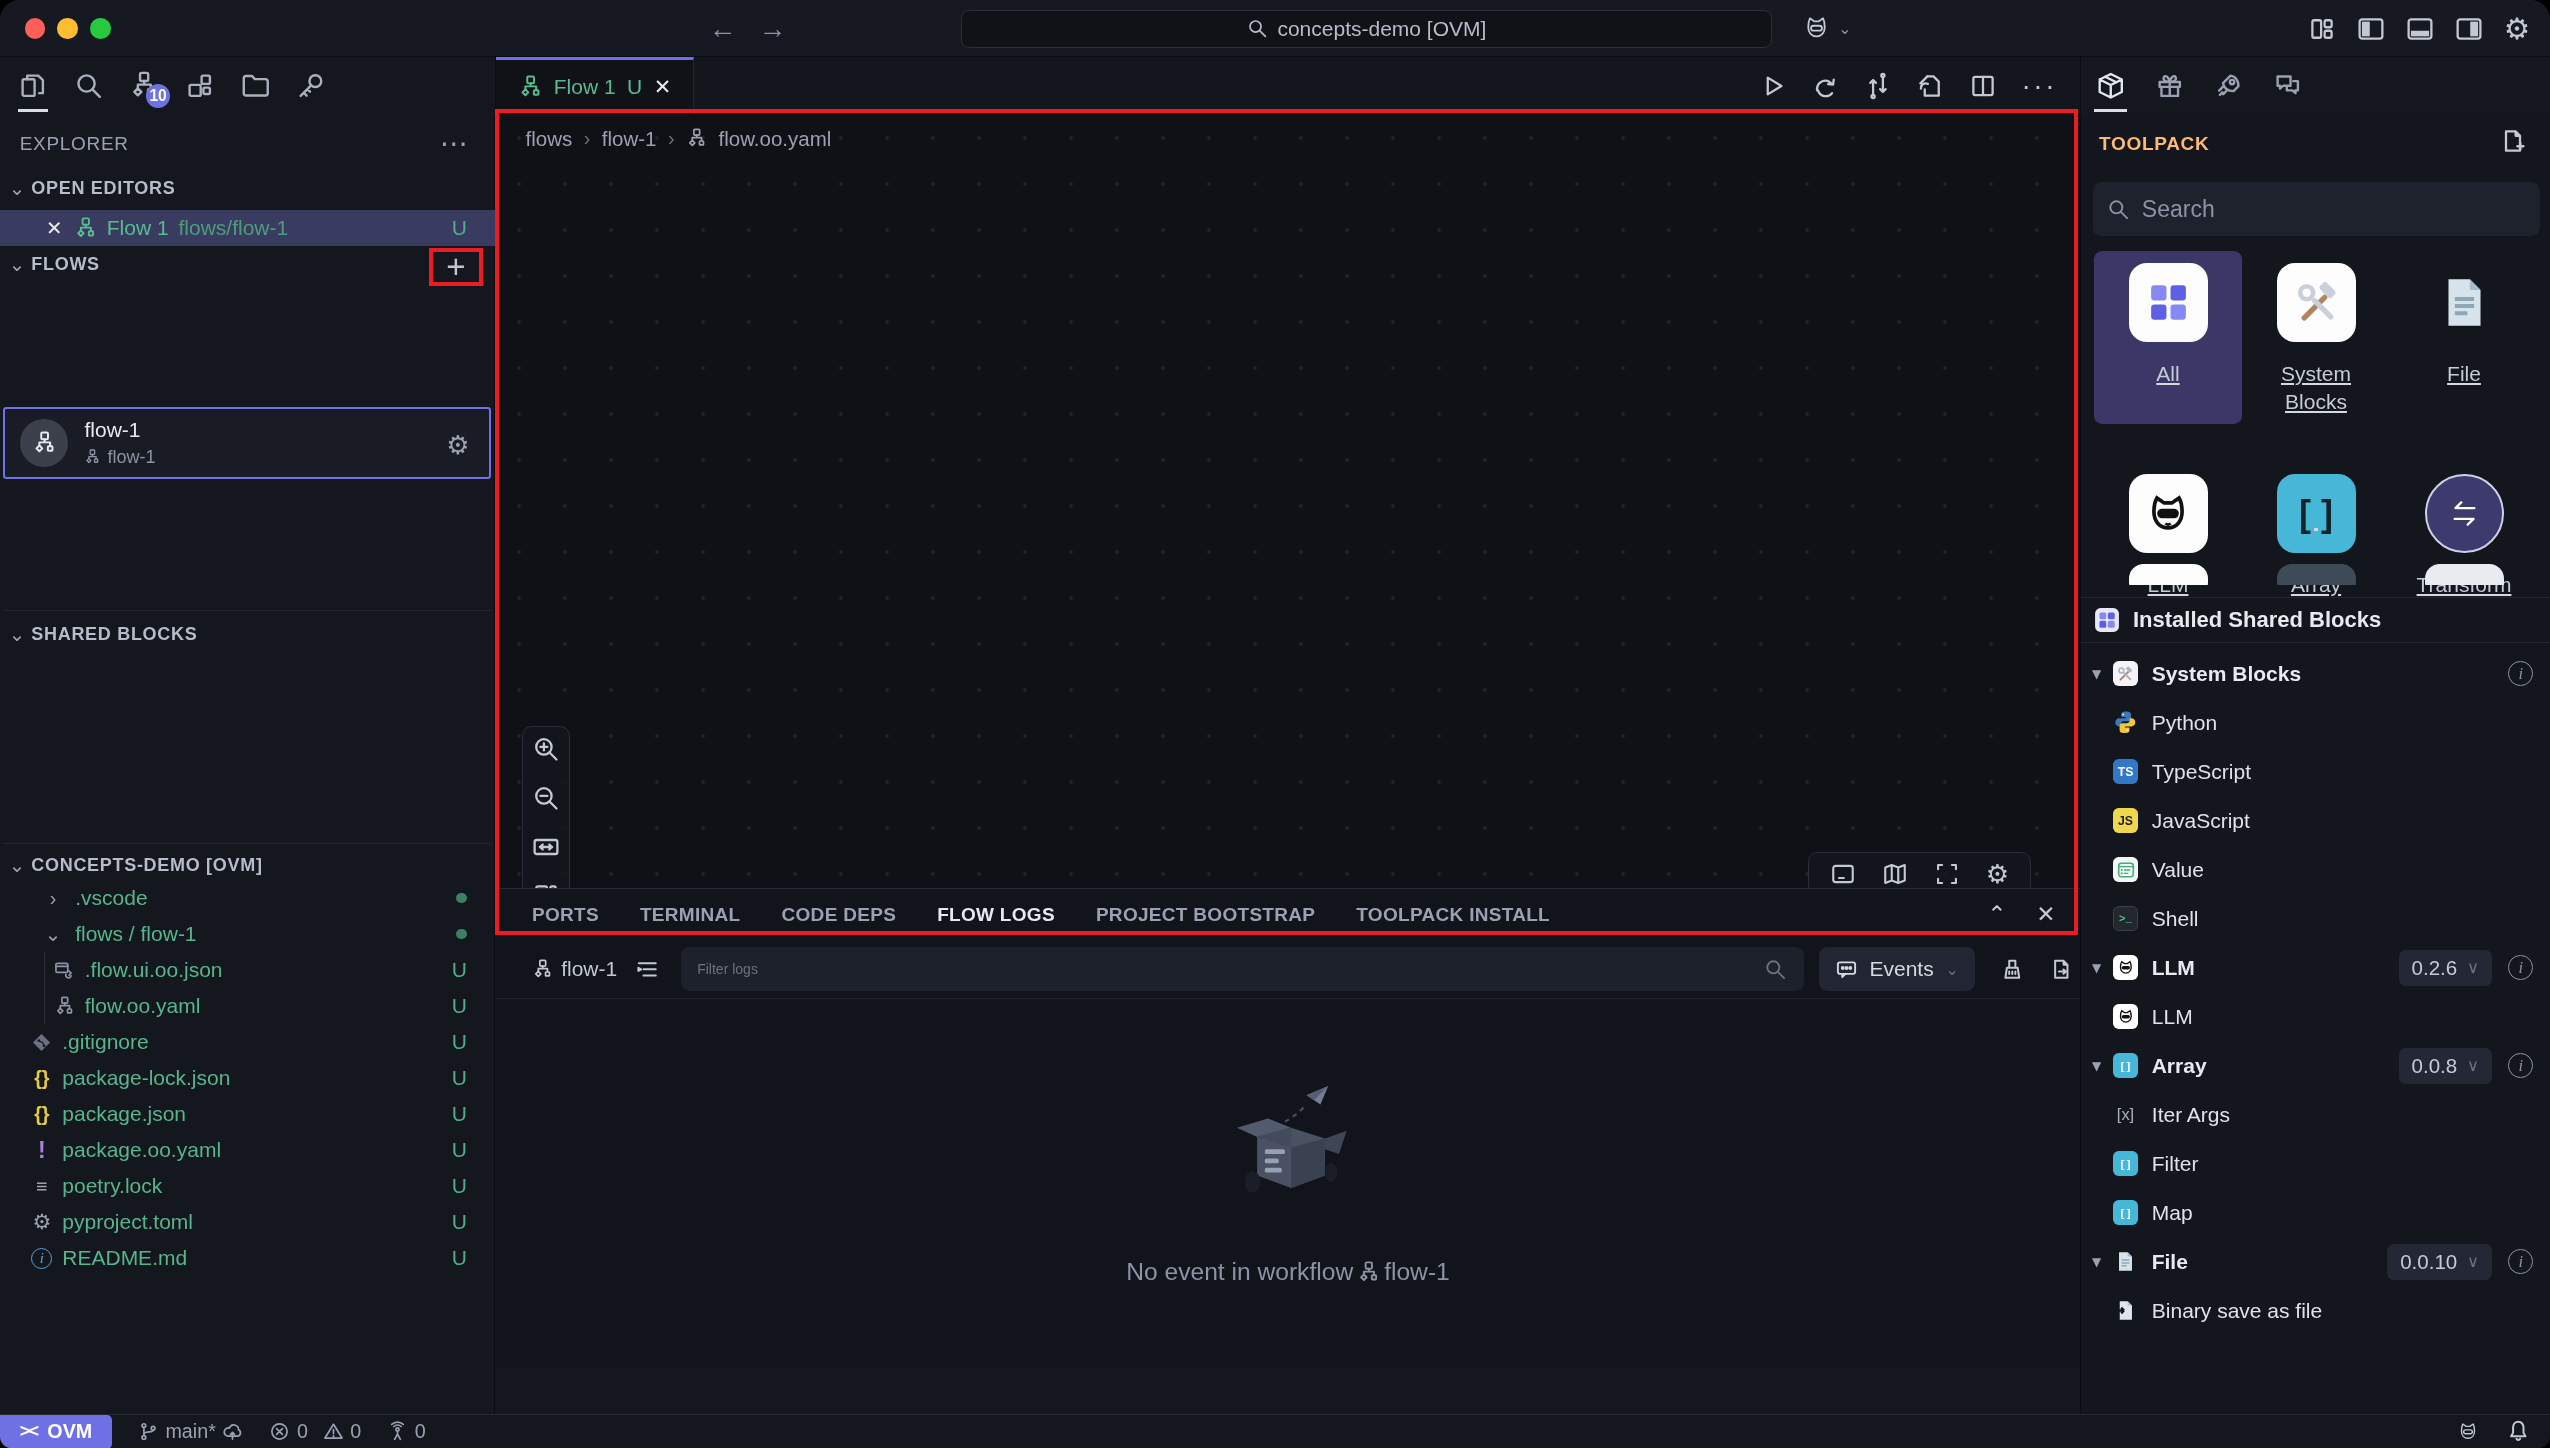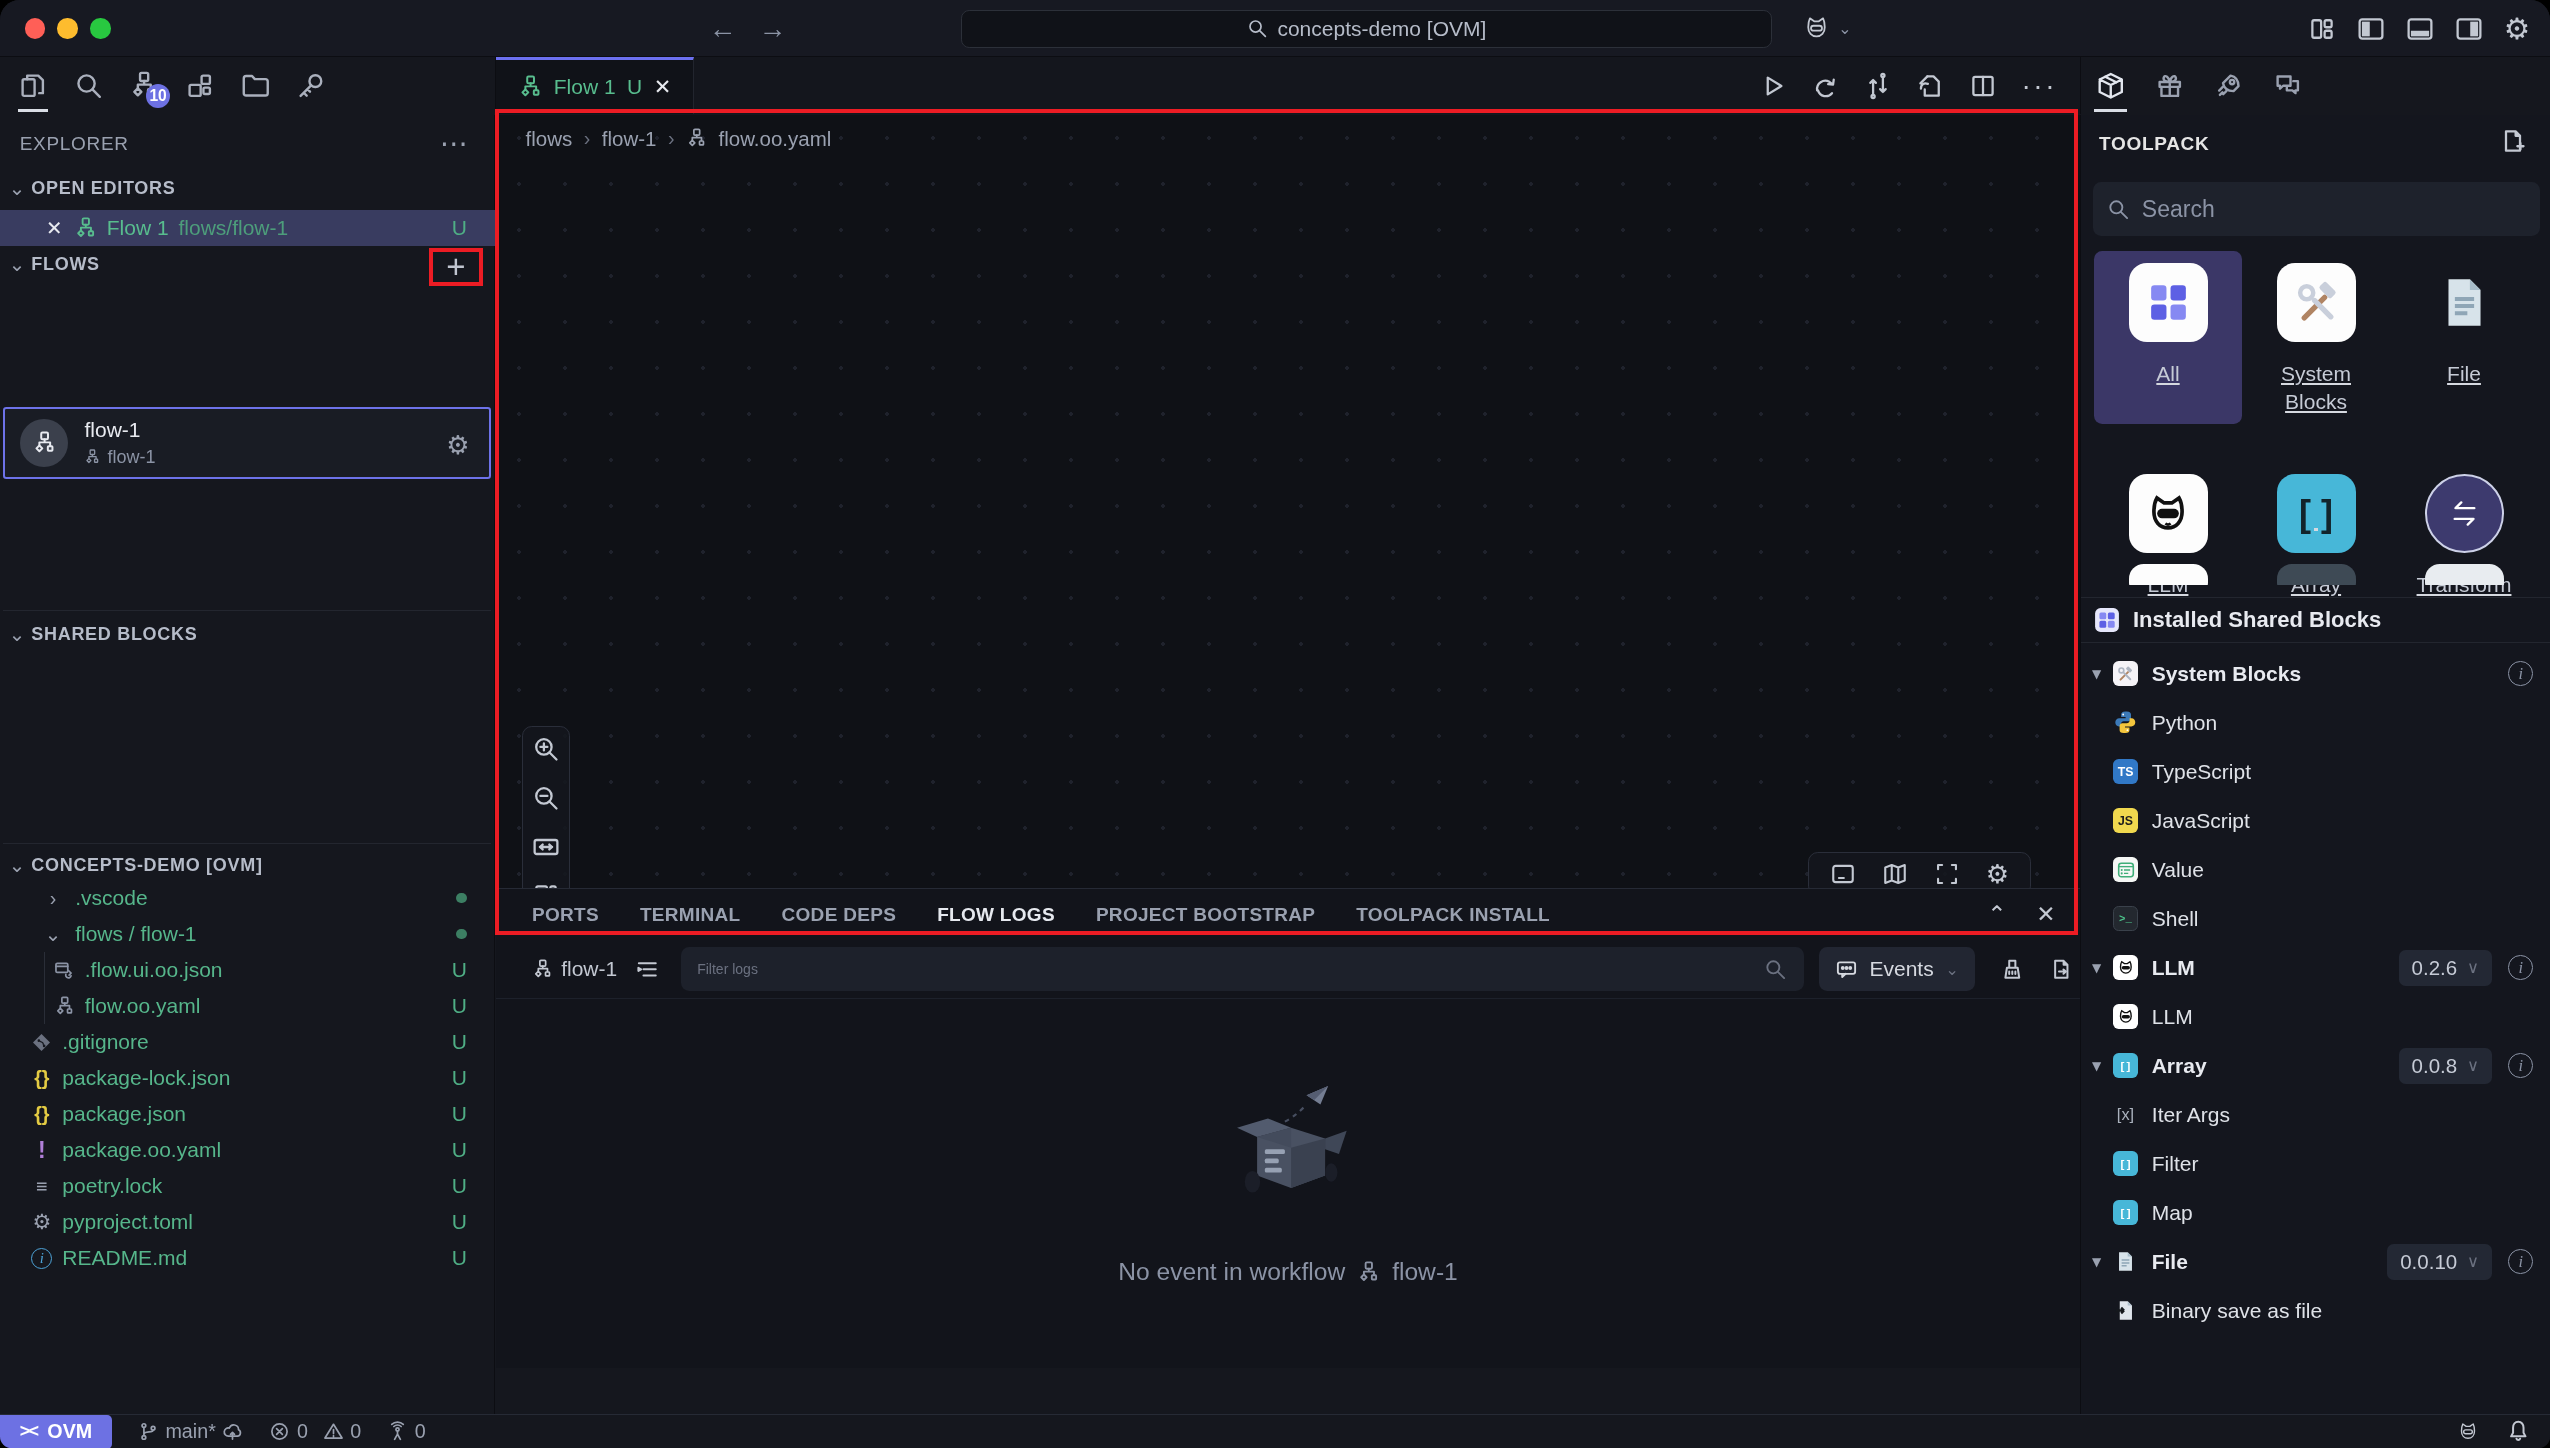--- a/index.html
+++ b/index.html
@@ -78,25 +78,25 @@
   .btab.active:after { content:""; position:absolute; left:0; right:0; bottom:4.9px; height:3.3px; background:#6c70f0; border-radius:1.6px; }
   .bp-ctl { position:absolute; right:24.6px; top:0; height:51px; display:flex; gap:29.5px; align-items:center; color:#c3c8d2; font-size:23px; }
   .filterrow { position:absolute; left:0; top:51px; width:1584px; height:59px; display:flex; align-items:center; border-bottom:0.8px solid #1d212b; }
   .fr-flow { display:flex; align-items:center; gap:8.2px; color:#c3c8d2; font-size:21px; margin-left:36px; }
   .fr-list { margin-left:18px; color:#c3c8d2; }
   .fr-input { margin-left:21px; width:1123px; height:44px; background:#1d212b; border-radius:8.2px; display:flex; align-items:center; color:#6b7180; font-size:14px; padding:0 16.4px; }
   .fr-input .ph { flex:1; }
   .events { margin-left:14.8px; height:44px; background:#222632; border-radius:8.2px; display:flex; align-items:center; gap:11.5px; padding:0 16.4px; color:#d6d9e0; font-size:21px; }
   .fr-ic { margin-left:24.6px; color:#c3c8d2; }
   .empty { position:absolute; left:0; top:197px; width:1584px; display:flex; flex-direction:column; align-items:center; gap:33px; }
-  .empty-text { color:#8b93a5; font-size:24.6px; display:flex; align-items:center; gap:12px; }
+  .empty-text { color:#8b93a5; font-size:24.6px; display:flex; align-items:center; gap:4px; }
 
   
   .rpanel { position:absolute; left:2080px; top:115px; width:470px; height:1300px; background:#14161e; border-left:0.8px solid #0c0d12; overflow:hidden; }
-  .rp-title { position:absolute; left:18px; top:18px; color:#e5e5e5; font-size:19px; font-weight:bold; letter-spacing:0.7px; }
+  .rp-title { position:absolute; left:18px; top:18px; color:#fdba74; font-size:19px; font-weight:bold; letter-spacing:0.7px; }
   .rp-newfile { position:absolute; right:23px; top:11.5px; color:#c3c8d2; }
   .rp-search { position:absolute; left:11.5px; top:67px; width:447px; height:54px; background:#1e222c; border-radius:8.2px; display:flex; align-items:center; gap:11.5px; padding:0 14.8px; color:#8b93a5; font-size:23px; }
   .tilegrid { position:absolute; left:13px; top:136px; width:444px; display:grid; grid-template-columns:repeat(3, 1fr); row-gap:39px;text-decoration:underline; }
   .tile { display:flex; flex-direction:column; align-items:center; padding:11.5px 0 8.2px; border-radius:8.2px; }
   .tile.selected { background:#3b3767; }
   .tile-ic { width:79px; height:79px; border-radius:18px; display:flex; align-items:center; justify-content:center; }
   .tile-ic.white { background:#fdfdfd; }
   .tile-ic.cyan { background:#47b7d8; color:#12242b; font-weight:bold; font-size:36px; }
   .tile-ic.circle { background:#3d3a6e; border-radius:50%; border:2.5px solid #cdd1e8; color:#fff; }
   .tile-lb { margin-top:18px; color:#c6cbd6; font-size:21px; text-align:center; line-height:28px; max-width:123px; }

